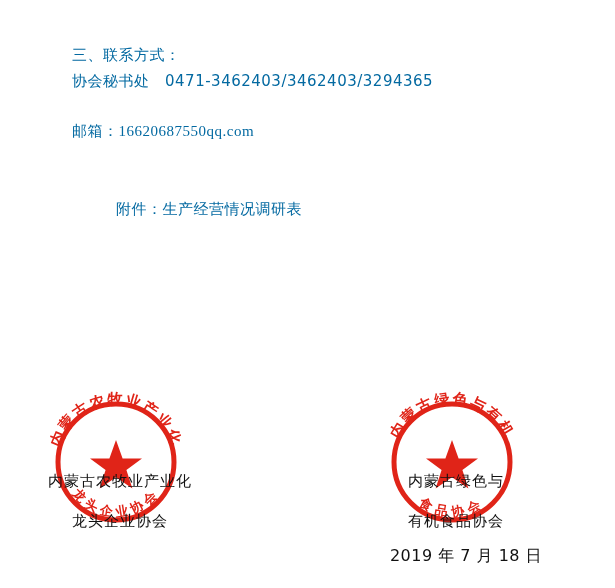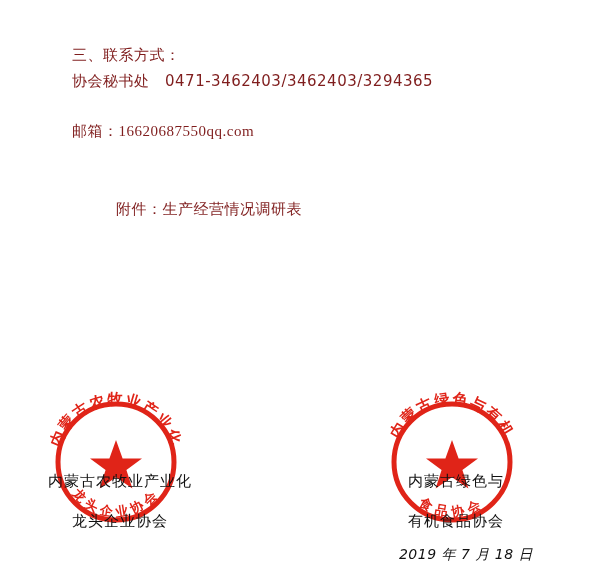--- a/index.html
+++ b/index.html
@@ -22,21 +22,21 @@
   }
   .doc-body {
     position: absolute;
     left: 0;
     top: 0;
     width: 615px;
   }
   .line {
     font-family: "DejaVu Sans", sans-serif;
     font-size: 15px;
-    color: #7f1d1d;
+    color: #0369a1;
     letter-spacing: 0.5px;
     white-space: pre;
   }
   .section-heading {
     position: absolute;
     left: 72px;
     top: 46px;
   }
   .contact-1 {
     position: absolute;
@@ -101,23 +101,22 @@
   }
   .sig-right-2 {
     left: 356px;
     top: 512px;
     width: 200px;
   }
   .sig-date {
     left: 356px;
     top: 546px;
     width: 220px;
-    font-size: 14px;
+    font-size: 16px;
     letter-spacing: 0.5px;
-    font-style: italic;
   }
 </style>
 </head>
 <body>
 
 <div class="page">
 
   <div class="doc-body">
 
     <div class="line section-heading">三、联系方式：</div>

